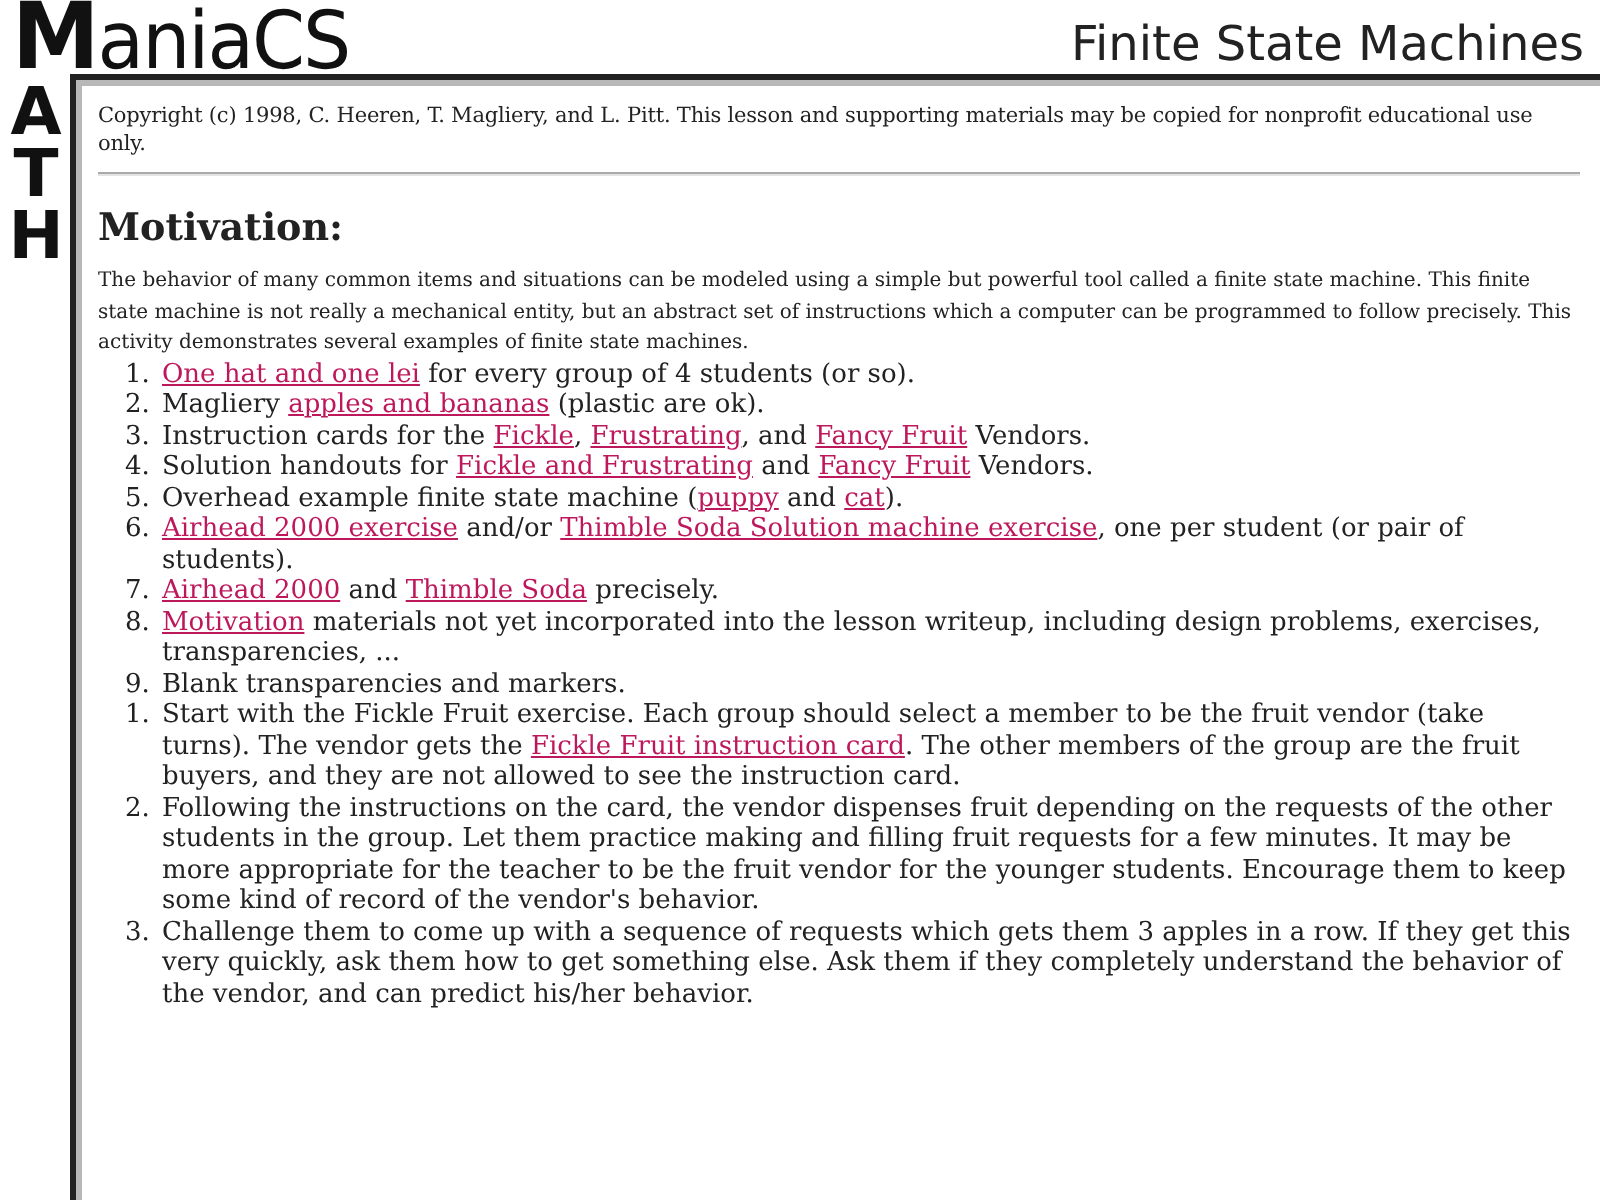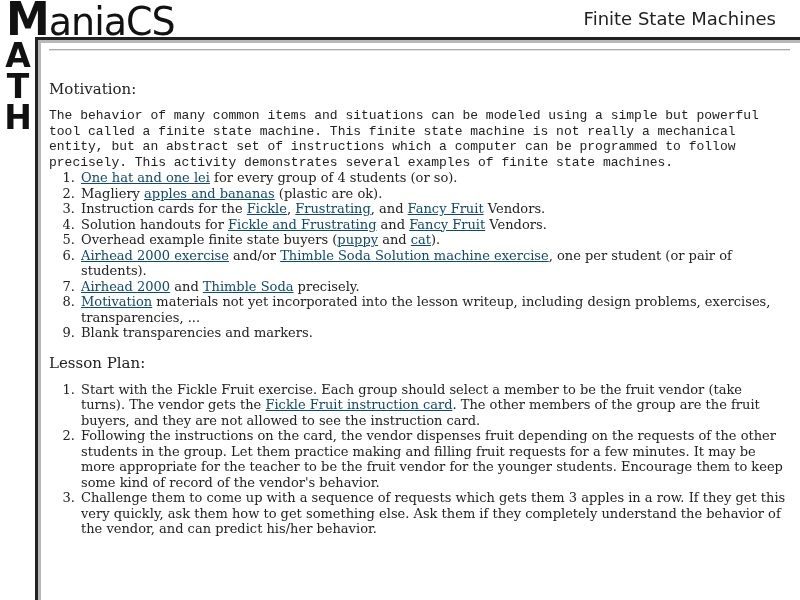--- a/index.html
+++ b/index.html
@@ -42,24 +42,24 @@
       font-size: 33px;
       line-height: 31px;
       color: #111111;
       text-align: center;
     }
     .logo-side span {
       display: block;
     }
     .page-title {
       position: absolute;
-      right: 24px;
+      right: 8px;
       top: 8px;
       font-family: "DejaVu Sans", sans-serif;
-      font-size: 18px;
+      font-size: 24px;
       color: #222222;
     }
     .frame {
       position: absolute;
       left: 35px;
       top: 37px;
       right: 0;
       bottom: 0;
       border-top: 3px solid #222222;
       border-left: 3px solid #222222;
@@ -89,43 +89,42 @@
       letter-spacing: -0.1px;
     }
     .hr {
       height: 0;
       border: 0;
       border-top: 1px solid #aaaaaa;
       border-bottom: 1px solid #e4e4e4;
       margin: 2px 0 0 0;
     }
     h2 {
-      font-size: 15px;
-      font-weight: normal;
-      margin: 30px 0 10px 0;
+      font-size: 19px;
+      font-weight: bold;
+      margin: 18px 0 10px 0;
       line-height: 17px;
       color: #222222;
     }
     p {
       margin: 0;
-      font-size: 13px;
+      font-size: 10px;
       line-height: 15.5px;
-      font-family: Liberation Mono, monospace;
     }
     ol {
       margin: 0;
       padding-left: 30px;
       font-size: 13px;
       line-height: 15.5px;
     }
     ol li {
       padding-left: 2px;
     }
     a {
-      color: #0c4a6e;
+      color: #be185d;
       text-decoration: underline;
     }
     .materials-title { margin-top: 14px; }
     .lesson-title { margin-top: 14px; }
   </style>
 </head>
 <body>
 
 <div class="logo-top">
   <span class="big-m">M</span><span>aniaCS</span>
@@ -135,38 +134,38 @@
   <span>T</span>
   <span>H</span>
 </div>
 
 <div class="page-title">Finite State Machines</div>
 
 <div class="frame">
   <div class="frame-inner">
     <div class="content">
 
+      <div class="copyright">Copyright (c) 1998, C. Heeren, T. Magliery, and L. Pitt. This lesson and supporting materials may be copied for nonprofit educational use only.</div>
       <div class="hr"></div>
 
       <h2>Motivation:</h2>
       <p>The behavior of many common items and situations can be modeled using a simple but powerful tool called a finite state machine. This finite state machine is not really a mechanical entity, but an abstract set of instructions which a computer can be programmed to follow precisely. This activity demonstrates several examples of finite state machines.</p>
 
       <ol>
         <li><a href="#">One hat and one lei</a><span> for every group of 4 students (or so).</span></li>
         <li><span>Magliery </span><a href="#">apples and bananas</a><span> (plastic are ok).</span></li>
         <li><span>Instruction cards for the </span><a href="#">Fickle</a><span>, </span><a href="#">Frustrating</a><span>, and </span><a href="#">Fancy Fruit</a><span> Vendors.</span></li>
         <li><span>Solution handouts for </span><a href="#">Fickle and Frustrating</a><span> and </span><a href="#">Fancy Fruit</a><span> Vendors.</span></li>
-        <li><span>Overhead example finite state buyers (</span><a href="#">puppy</a><span> and </span><a href="#">cat</a><span>).</span></li>
+        <li><span>Overhead example finite state machine (</span><a href="#">puppy</a><span> and </span><a href="#">cat</a><span>).</span></li>
         <li><a href="#">Airhead 2000 exercise</a><span> and/or </span><a href="#">Thimble Soda Solution machine exercise</a><span>, one per student (or pair of students).</span></li>
         <li><a href="#">Airhead 2000</a><span> and </span><a href="#">Thimble Soda</a><span> precisely.</span></li>
         <li><a href="#">Motivation</a><span> materials not yet incorporated into the lesson writeup, including design problems, exercises, transparencies, ...</span></li>
         <li><span>Blank transparencies and markers.</span></li>
       </ol>
 
-      <h2 class="lesson-title">Lesson Plan:</h2>
       <ol>
         <li><span>Start with the Fickle Fruit exercise. Each group should select a member to be the fruit vendor (take turns). The vendor gets the </span><a href="#">Fickle Fruit instruction card</a><span>. The other members of the group are the fruit buyers, and they are not allowed to see the instruction card.</span></li>
         <li><span>Following the instructions on the card, the vendor dispenses fruit depending on the requests of the other students in the group. Let them practice making and filling fruit requests for a few minutes. It may be more appropriate for the teacher to be the fruit vendor for the younger students. Encourage them to keep some kind of record of the vendor's behavior.</span></li>
         <li><span>Challenge them to come up with a sequence of requests which gets them 3 apples in a row. If they get this very quickly, ask them how to get something else. Ask them if they completely understand the behavior of the vendor, and can predict his/her behavior.</span></li>
 
       </ol>
 
     </div>
   </div>
 </div>

